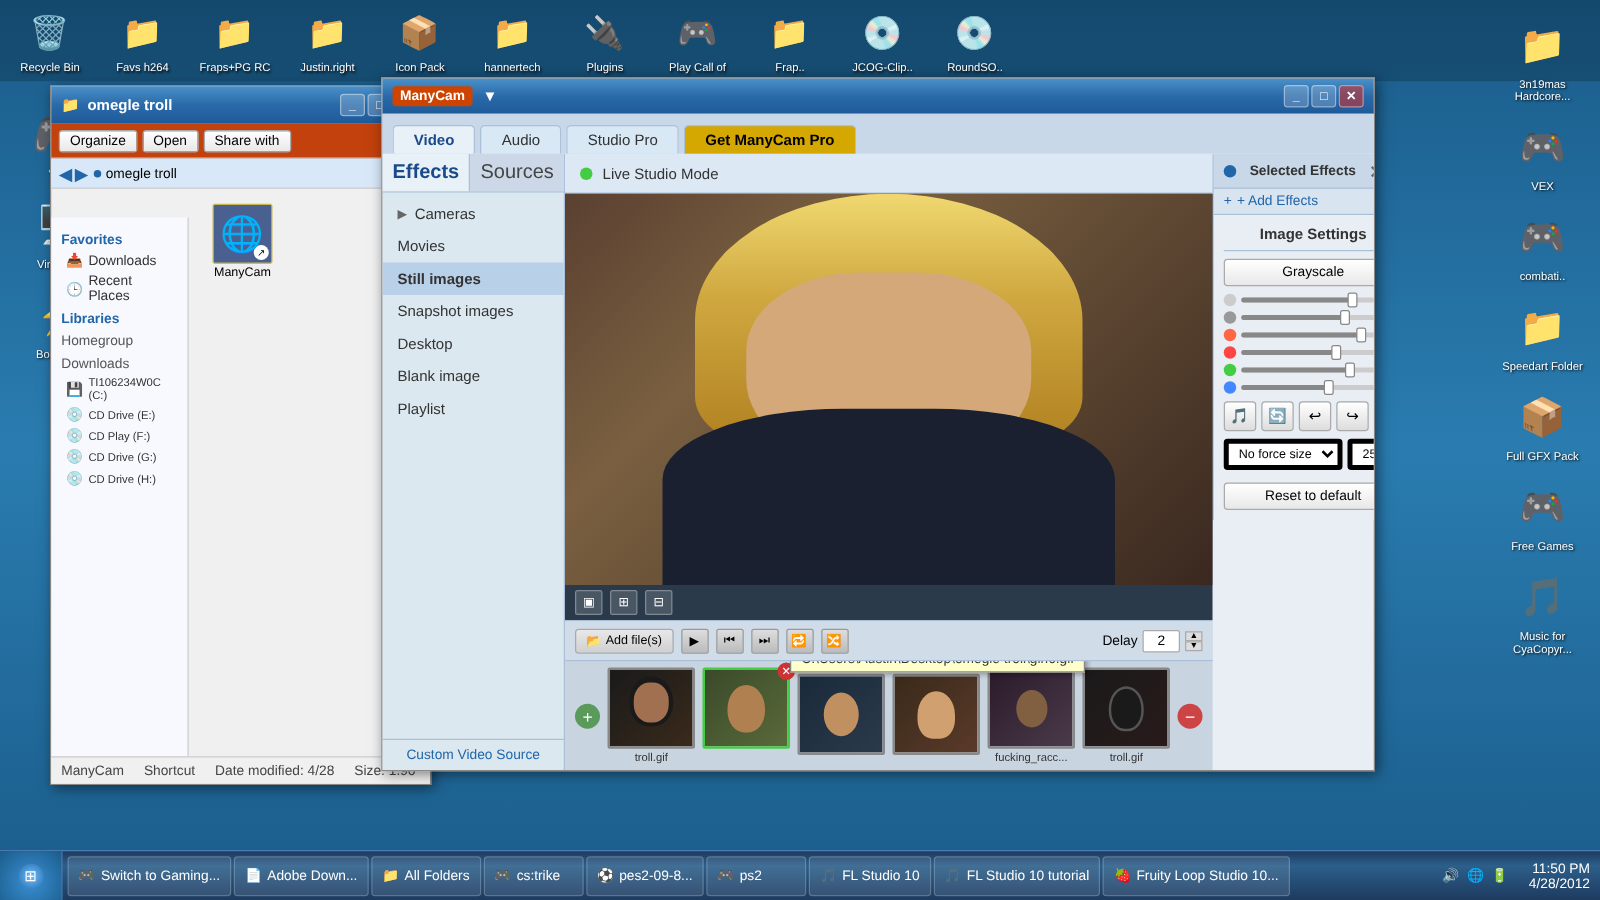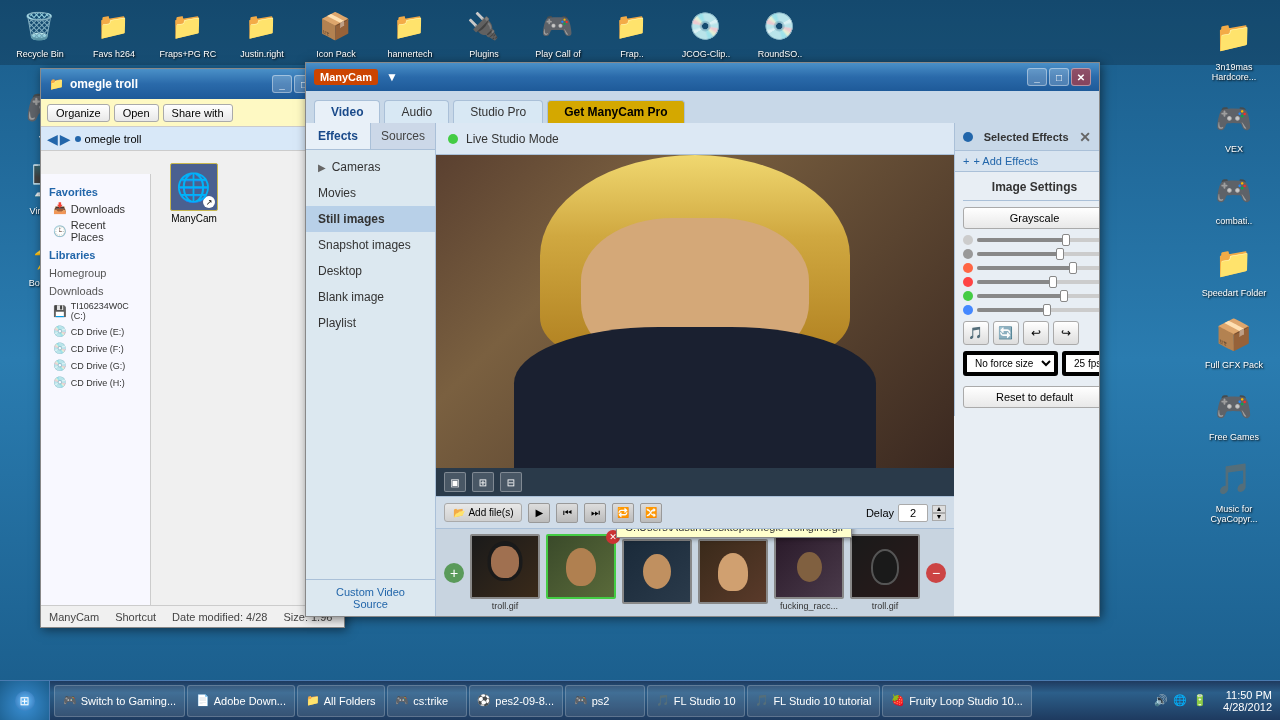--- a/index.html
+++ b/index.html
@@ -125,21 +125,21 @@
       color: white;
       font-size: 10px;
       display: flex;
       align-items: center;
       justify-content: center;
       cursor: pointer;
     }
 
     .fe-toolbar {
       height: 28px;
-      background: #fef9c3;
+      background: #c2410c;
       border-bottom: 1px solid #ccc;
       display: flex;
       align-items: center;
       padding: 0 6px;
       gap: 4px;
     }
 
     .fe-btn {
       padding: 2px 8px;
       background: linear-gradient(180deg, #fff 0%, #e8e8e8 100%);
@@ -322,21 +322,21 @@
 
     .mc-left-tabs {
       display: flex;
       border-bottom: 1px solid #aac0d8;
     }
 
     .mc-left-tab {
       flex: 1;
       padding: 6px 8px;
       text-align: center;
-      font-size: 12px;
+      font-size: 16px;
       cursor: pointer;
       background: #ccd8e8;
       color: #444;
       border-right: 1px solid #aac0d8;
     }
 
     .mc-left-tab:last-child { border-right: none; }
 
     .mc-left-tab.active {
       background: #e8f0f8;
@@ -1034,21 +1034,21 @@
         <div class="fe-sidebar-item">
           <span>💾</span>
           <span style="font-size:9px;">TI106234W0C (C:)</span>
         </div>
         <div class="fe-sidebar-item">
           <span>💿</span>
           <span style="font-size:9px;">CD Drive (E:)</span>
         </div>
         <div class="fe-sidebar-item">
           <span>💿</span>
-          <span style="font-size:9px;">CD Drive (F:)</span>
+          <span style="font-size:9px;">CD Play (F:)</span>
         </div>
         <div class="fe-sidebar-item">
           <span>💿</span>
           <span style="font-size:9px;">CD Drive (G:)</span>
         </div>
         <div class="fe-sidebar-item">
           <span>💿</span>
           <span style="font-size:9px;">CD Drive (H:)</span>
         </div>
       </div>

